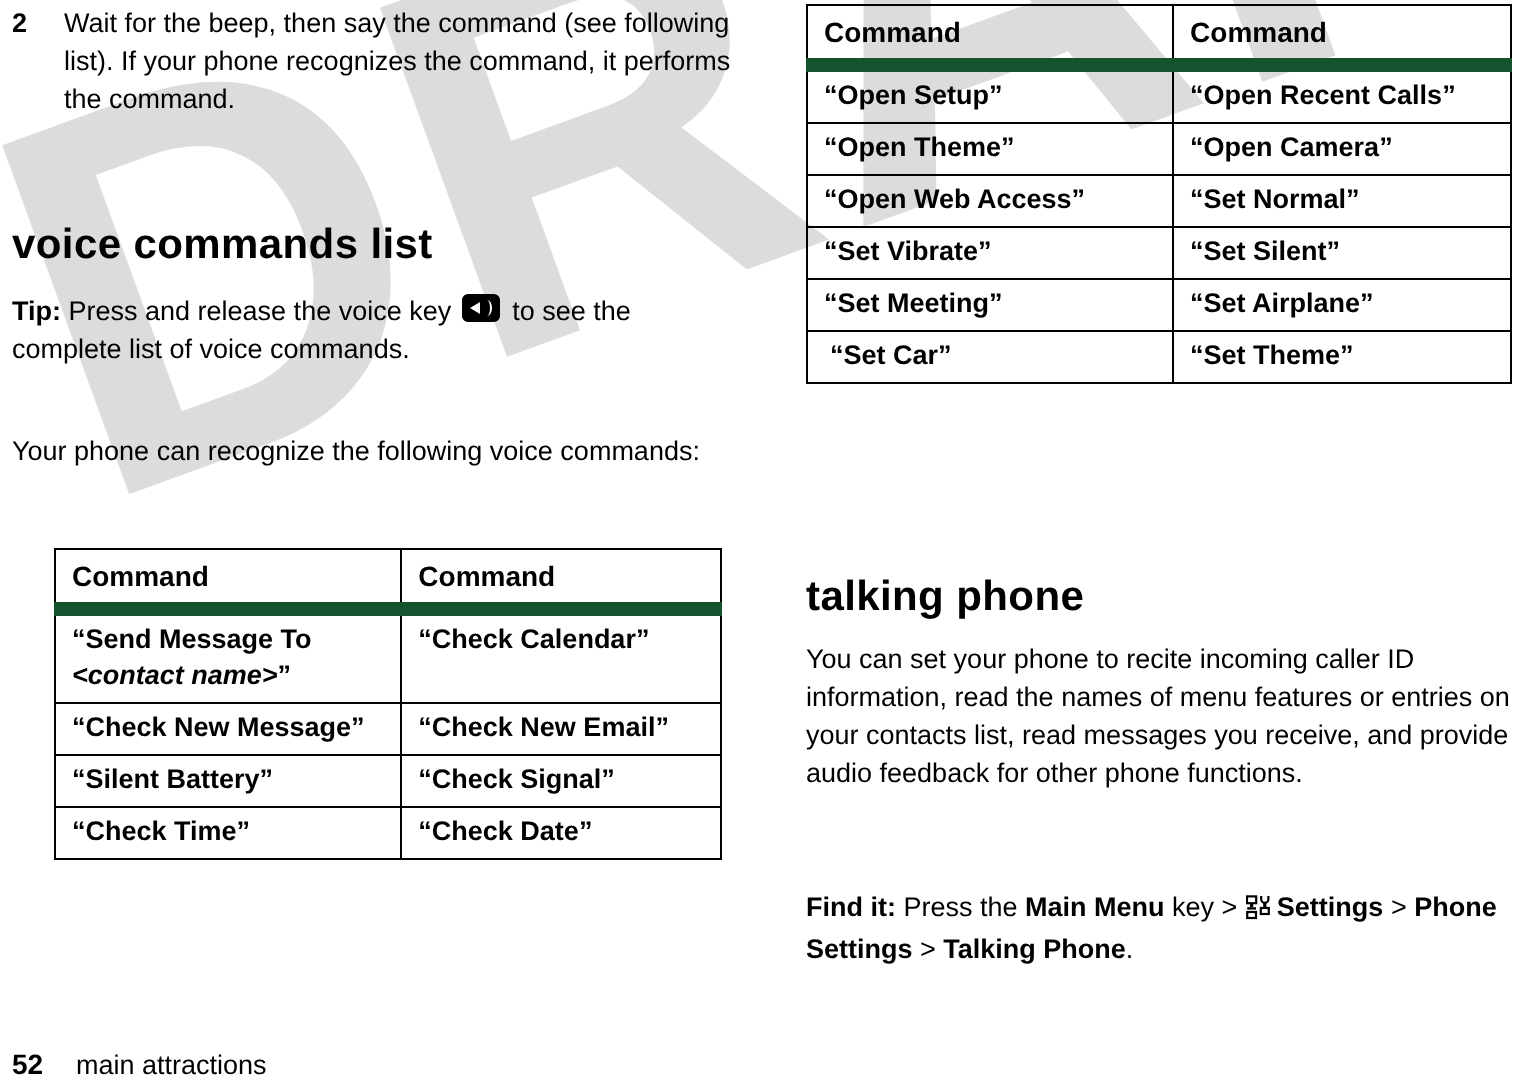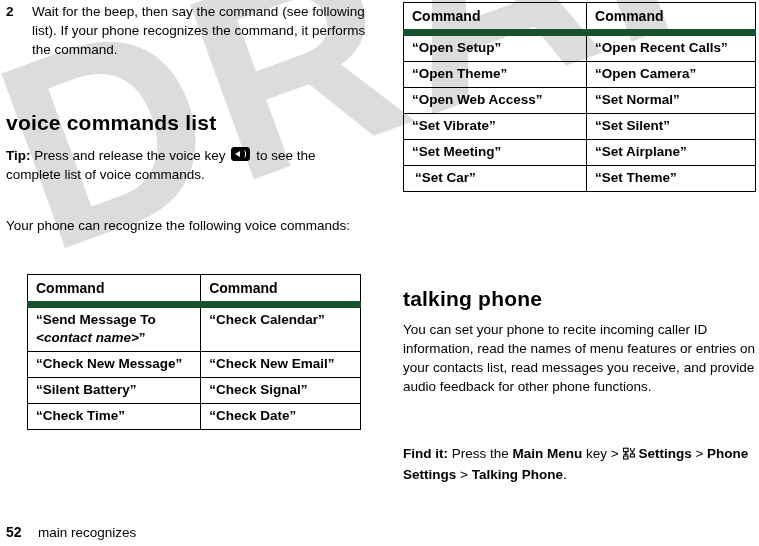--- a/index.html
+++ b/index.html
@@ -300,14 +300,14 @@
               <rect x="8.6" y="4.4" width="1.6" height="2.2" fill="#000"></rect>
               <rect x="7.4" y="7.0" width="4.0" height="3.0" fill="none" stroke="#000" stroke-width="1.1"></rect>
               <rect x="0.6" y="9.0" width="4.4" height="3.0" fill="none" stroke="#000" stroke-width="1.1"></rect>
             </svg></span><span class="b">Settings</span><span> &gt; </span><span class="b">Phone Settings</span><span> &gt; </span><span class="b">Talking Phone</span><span>.</span>
     </p>
   </div>
 </div>
 
 <div id="footer">
   <span class="pg">52</span>
-  <span class="chapter">main recognizes</span>
+  <span class="chapter">main attractions</span>
 </div>
 
 </body></html>

